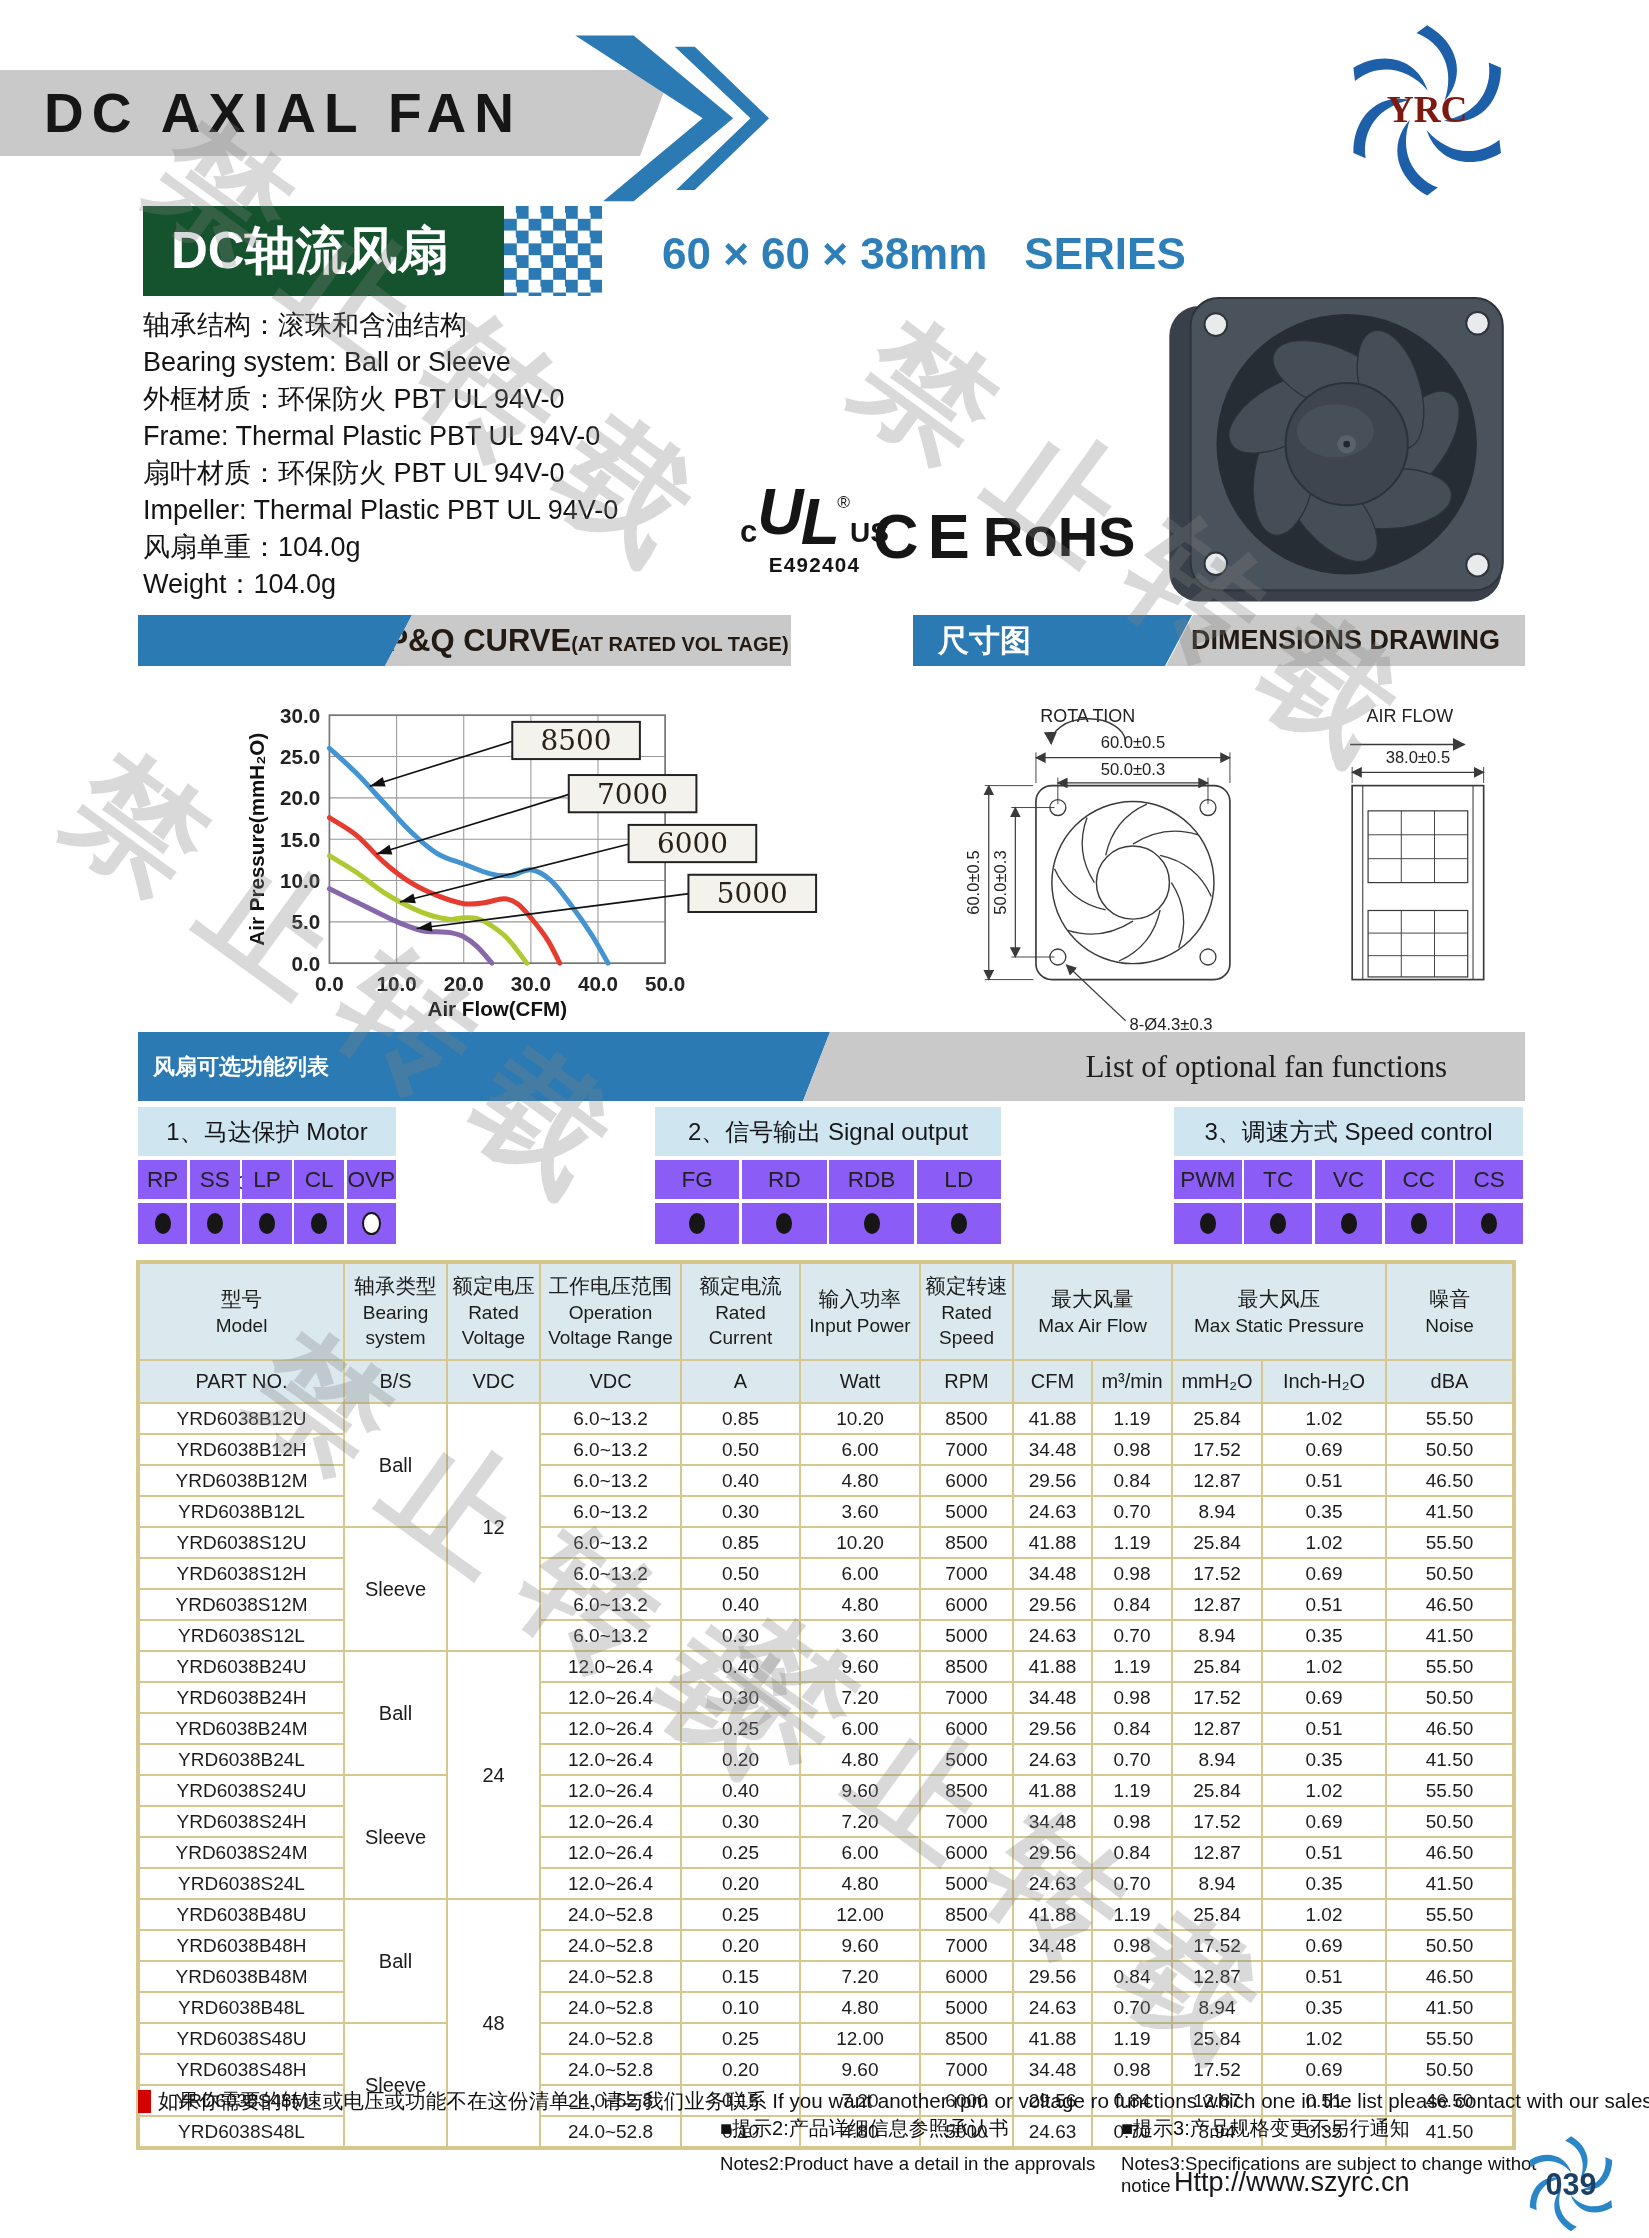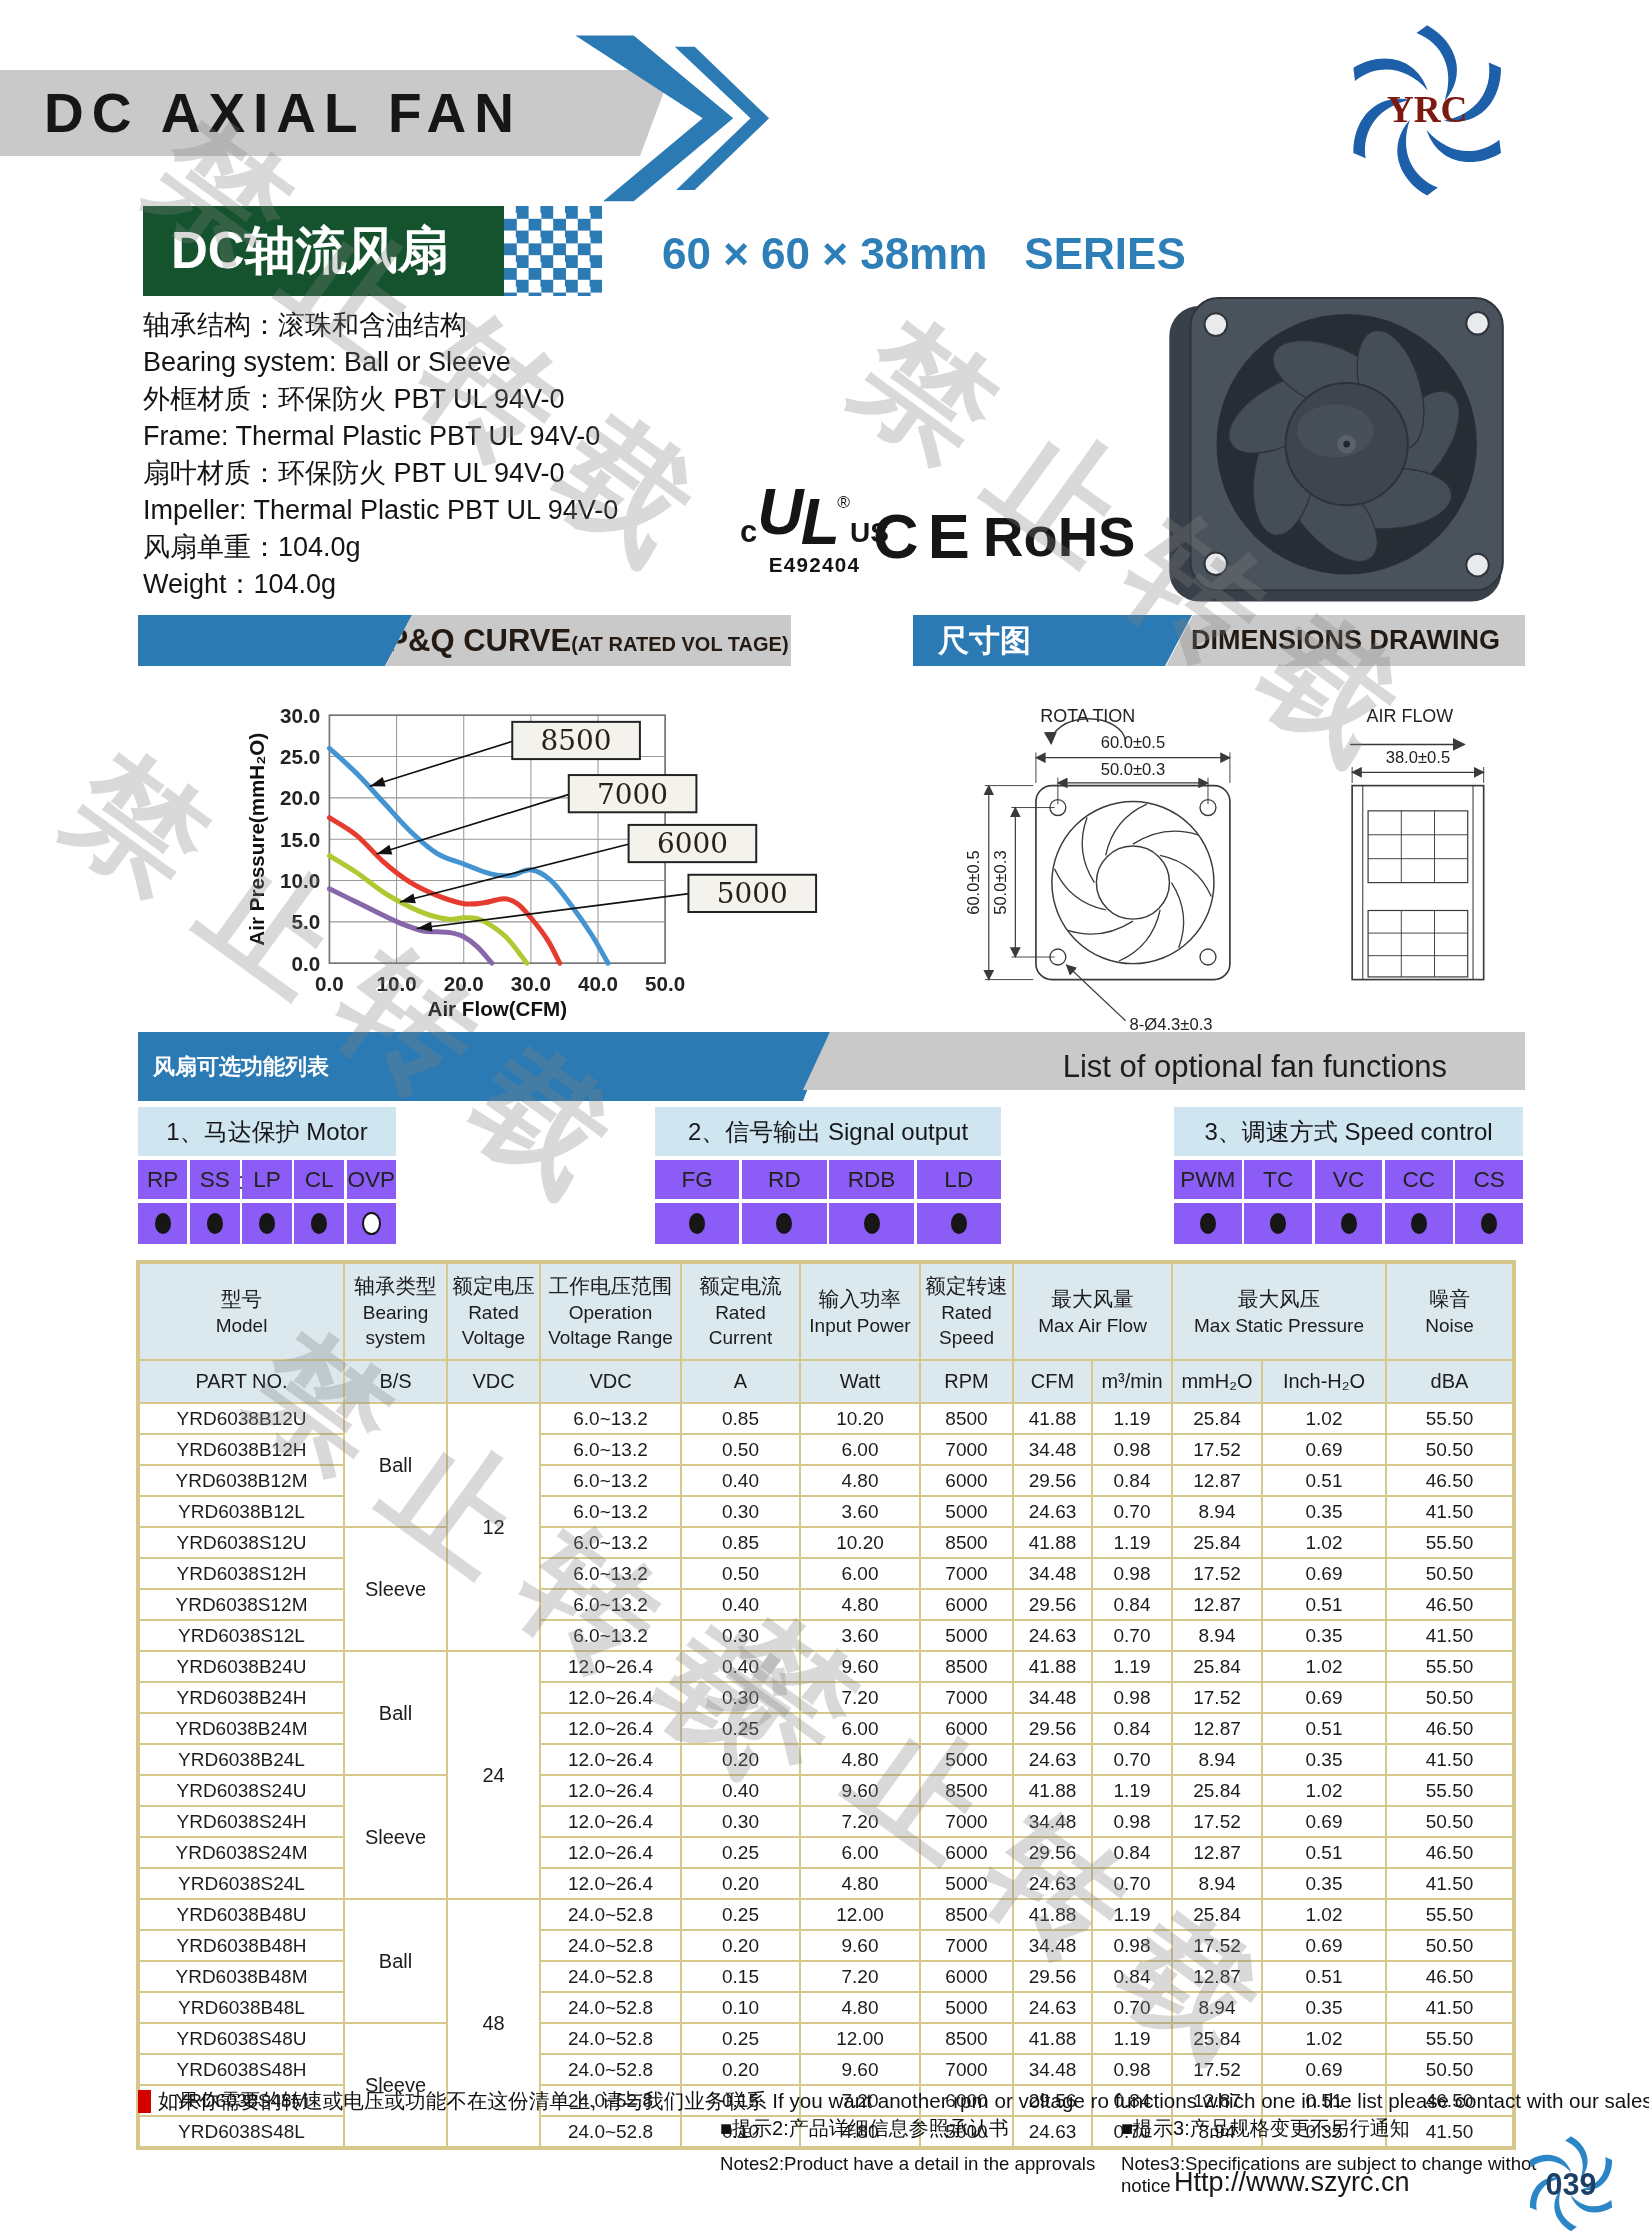--- a/index.html
+++ b/index.html
@@ -52,22 +52,22 @@
   .pq-gray .big{font-size:31px;font-weight:700;color:#231a14;}
   .pq-gray .small{font-size:20px;font-weight:700;color:#231a14;}
   .dim-blue{left:913px;top:615px;width:279px;height:51px;color:#fff;font-size:31px;font-weight:700;
             line-height:51px;padding-left:0;}
   .dim-blue span{padding-left:25px;}
   .dim-gray{left:1166px;top:615px;width:359px;height:51px;text-align:center;line-height:51px;
             font-size:27px;font-weight:700;color:#231a14;}
 
   .func-blue{left:138px;top:1032px;width:692px;height:69px;color:#fff;}
   .func-blue span{padding-left:15px;line-height:69px;font-size:22px;font-weight:700;display:inline-block;}
-  .func-gray{left:803px;top:1032px;width:722px;height:58px;line-height:69px;text-align:right;
-             font-size:31px;font-weight:400;color:#1d1d1d;padding-right:0;}
+  .func-gray{left:803px;top:1032px;width:722px;height:69px;line-height:69px;text-align:right;
+             font-size:31px;font-weight:400;color:#1d1d1d;padding-right:0;font-family:Liberation Serif, serif;}
   .func-gray span{padding-right:78px;display:inline-block;}
 
   
   .pq-chart{position:absolute;left:246px;top:672px;}
   .pq-chart .tick{font:600 31px "Liberation Sans",sans-serif;fill:#222;}
   .pq-chart .axis-title{font:700 31px "Liberation Sans",sans-serif;fill:#111;}
   .pq-chart .rpm{font:500 42px "DejaVu Serif",serif;fill:#2a2118;}
   .dims{position:absolute;left:958px;top:678px;}
   .dims .dlab{font:500 27px "Liberation Sans",sans-serif;fill:#222;}
   .dims .dim{font:500 25px "Liberation Sans",sans-serif;fill:#222;}

